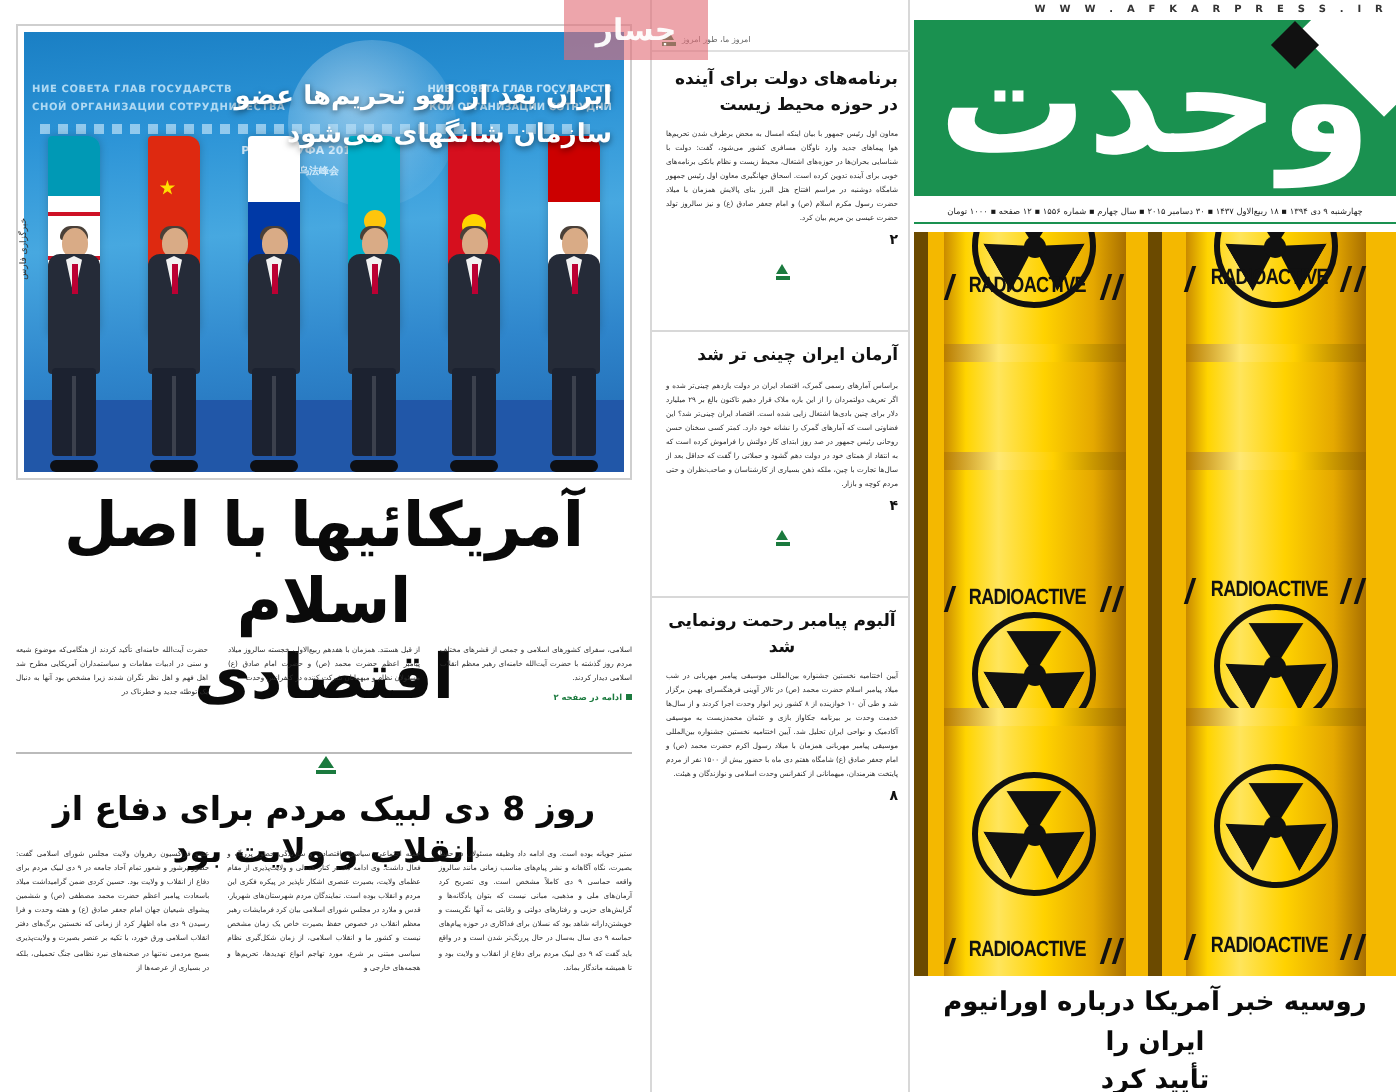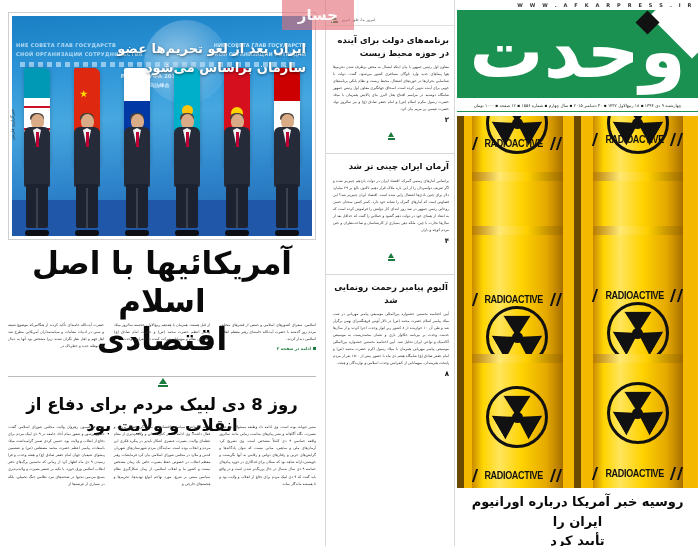--- a/index.html
+++ b/index.html
@@ -117,21 +117,21 @@
   
   .mid-bar { position:absolute; left:0; top:14px; width:130px; height:12px;
              display:flex; align-items:center; justify-content:flex-end; gap:3px;
              padding:0 4px; border-bottom:1px solid #e0e0e0; }
   .mid-bar .lbl { font-size:4px; color:#666; }
   .leaf-ico { width:8px; height:9px; position:relative; flex:0 0 auto; }
   .leaf-ico .t { position:absolute; left:50%; top:0; width:0;height:0; margin-left:-3px;
                  border-left:3px solid transparent;border-right:3px solid transparent;border-bottom:5px solid #1b7a3e; }
   .leaf-ico .b { position:absolute; left:50%; bottom:1px; width:7px;height:2px;margin-left:-3.5px;background:#1b7a3e; }
 
-  .mid-art { padding:6px 7px 8px; border-bottom:1px solid #d8d8d8; }
+  .mid-art { padding:6px 7px 20px; border-bottom:1px solid #d8d8d8; }
   .mid-art h2 { font-size:8.5px; font-weight:bold; color:#111; line-height:1.55; text-align:right; margin-bottom:4px; }
   .mid-art p  { font-size:3.6px; line-height:1.95; color:#2b2b2b; text-align:justify; }
   .mid-art .pg { font-size:7px; font-weight:bold; color:#111; margin-top:3px; text-align:right; }
   .mid-art .orn { text-align:center; margin-top:2px; }
 
   
   .site-url { position:absolute; right:6px; top:2px; font-size:5px; letter-spacing:2.6px;
               color:#333; direction:ltr; font-weight:bold; }
   .masthead { position:absolute; left:2px; top:10px; width:241px; height:88px;
               background:#1a9150; display:flex; align-items:center; justify-content:center;
@@ -268,21 +268,21 @@
               <div class="body"></div>
             <div class="shirt"></div>
               <div class="tie"></div>
               <div class="legs"></div>
               <div class="shoes"></div>
           </div>
         </div>
 
         <div class="photo-overlay">
           <div class="line">ایران بعد از لغو تحریم‌ها عضو</div>
-          <div class="line">سازمان براساس می‌شود</div>
+          <div class="line">سازمان شانگهای می‌شود</div>
         </div>
       </div>
       <div class="photo-credit">خبرگزاری فارس</div>
     </div>
 
     <div class="main-head">
       <div class="l1">آمریکائیها با اصل اسلام</div>
       <div class="l2">اقتصادی</div>
     </div>
 

